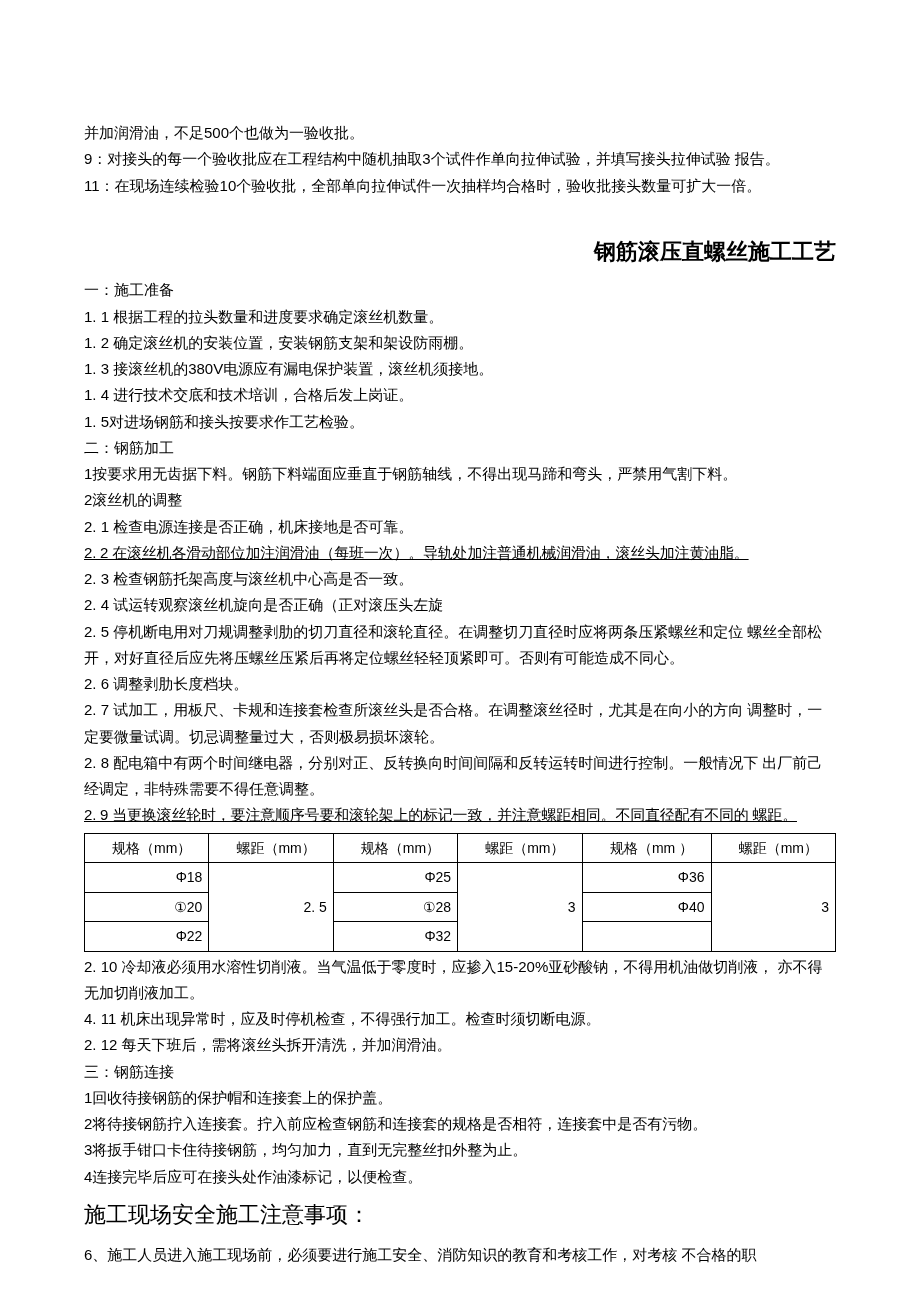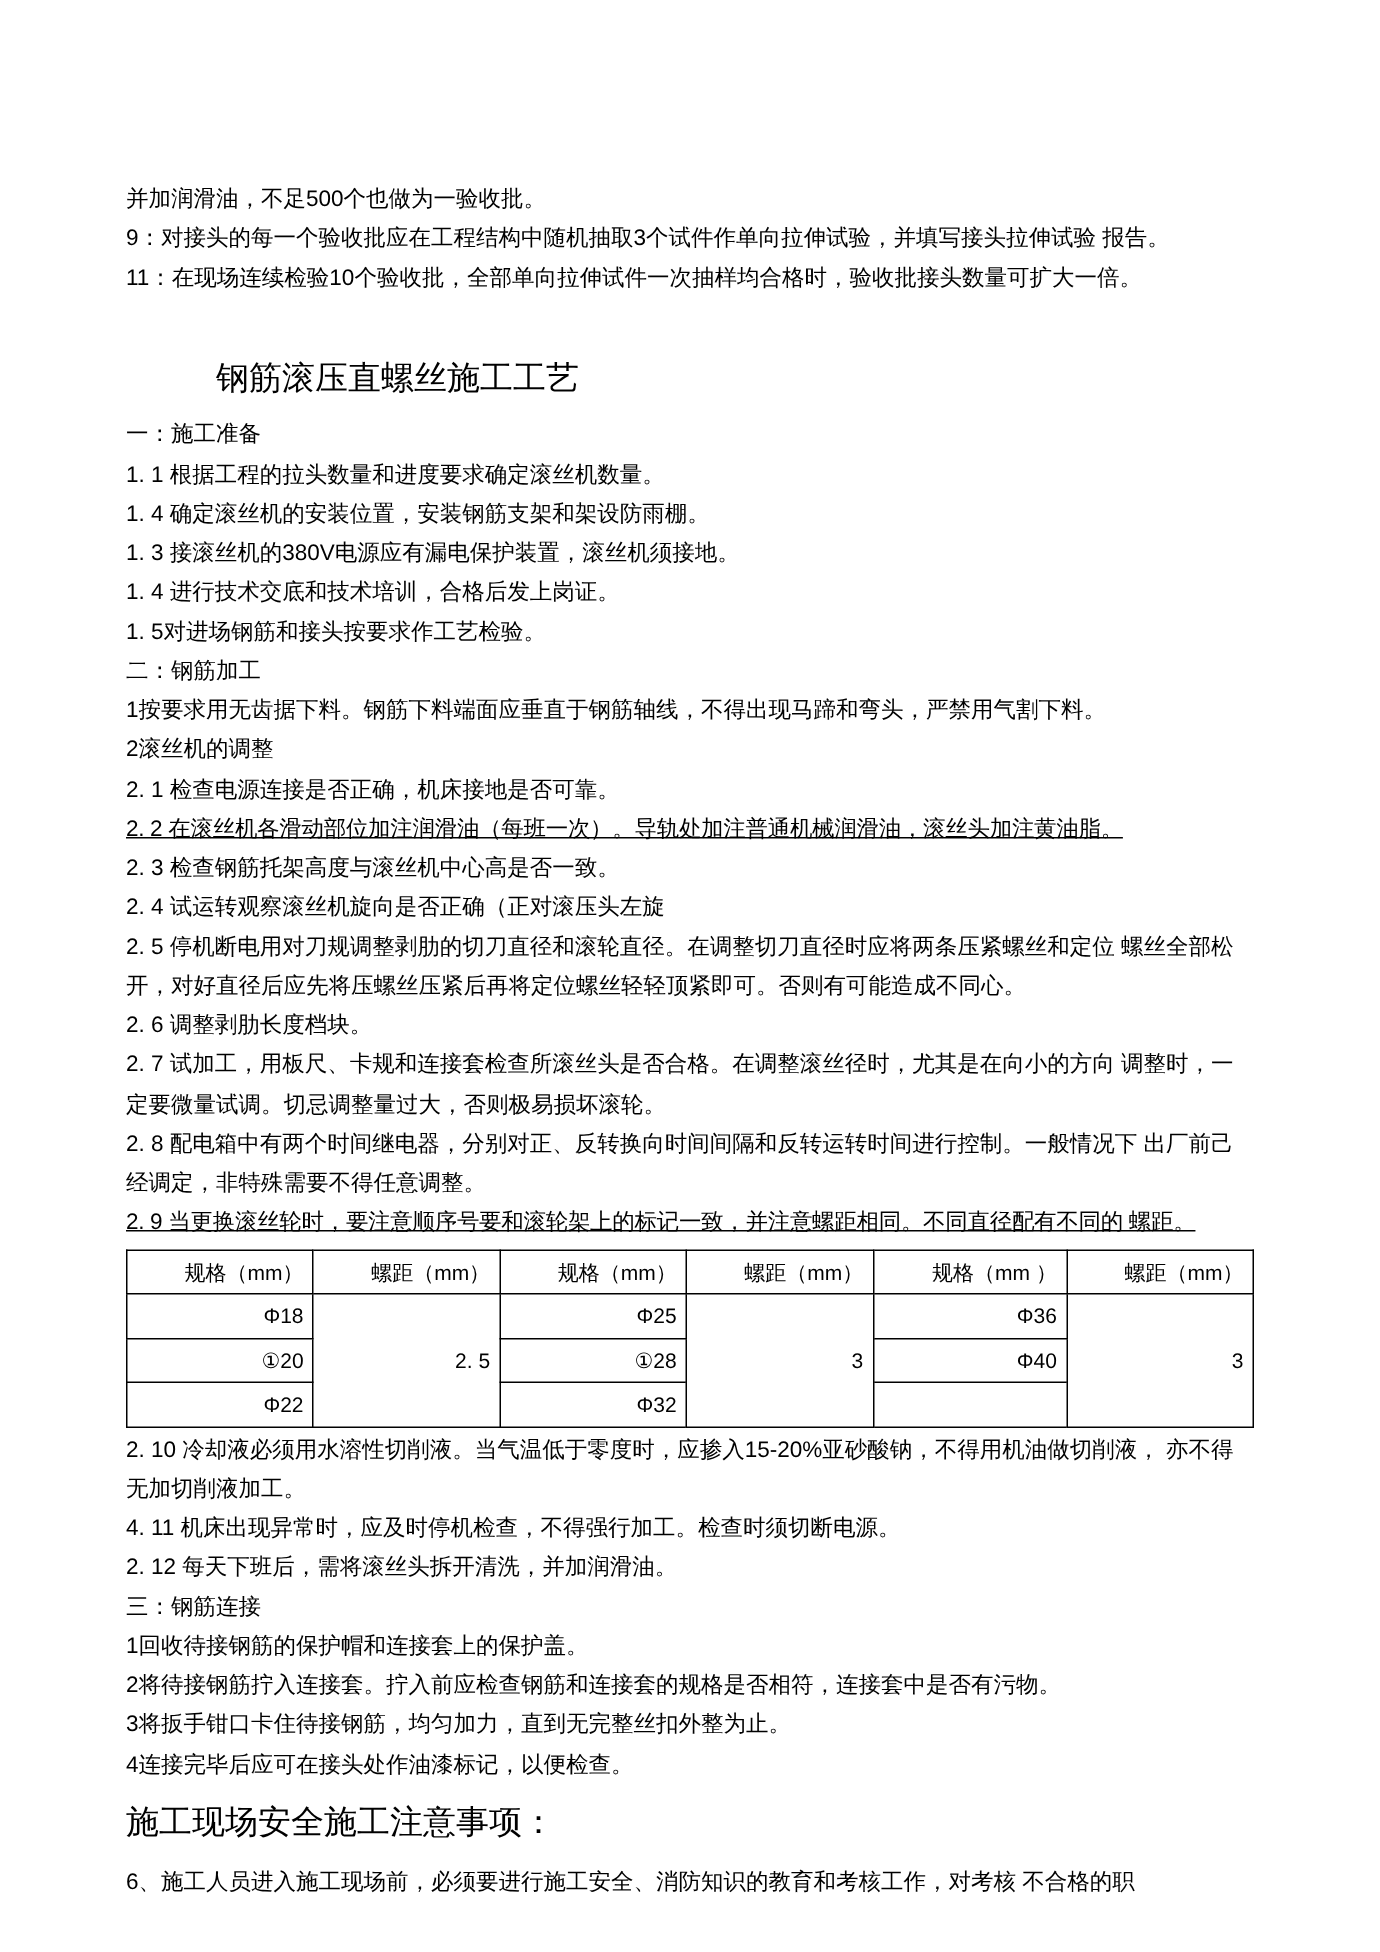--- a/index.html
+++ b/index.html
@@ -14,64 +14,65 @@
     box-sizing: border-box;
   }
   .para {
     margin: 0;
   }
   .para-spacer {
     height: 22px;
   }
   .h1 {
     font-size: 22px;
-    font-weight: normal;
+    font-weight: bold;
     margin: 12px 0 6px 60px;
+    text-align: right;
   }
   .h2 {
     font-size: 22px;
     font-weight: normal;
     margin: 6px 0 4px 0;
   }
   table {
     border-collapse: collapse;
     width: 100%;
     margin: 4px 0 2px 0;
   }
   th, td {
     border: 1px solid #000;
     padding: 2px 6px;
     text-align: right;
     font-size: 14px;
     vertical-align: middle;
   }
   th {
     font-weight: normal;
-    text-align: right;
+    text-align: center;
     padding-left: 16px;
   }
   .tight {
     letter-spacing: -0.2px;
     text-decoration: underline;
   }
 </style>
 </head>
 <body>
 
 <p class="para">并加润滑油，不足500个也做为一验收批。</p>
 <p class="para">9：对接头的每一个验收批应在工程结构中随机抽取3个试件作单向拉伸试验，并填写接头拉伸试验 报告。</p>
 <p class="para">11：在现场连续检验10个验收批，全部单向拉伸试件一次抽样均合格时，验收批接头数量可扩大一倍。</p>
 
 <div class="para-spacer"></div>
 
 <h1 class="h1">钢筋滚压直螺丝施工工艺</h1>
 
 <p class="para">一：施工准备</p>
 <p class="para">1. 1 根据工程的拉头数量和进度要求确定滚丝机数量。</p>
-<p class="para">1. 4  确定滚丝机的安装位置，安装钢筋支架和架设防雨棚。</p>
+<p class="para">1. 2  确定滚丝机的安装位置，安装钢筋支架和架设防雨棚。</p>
 <p class="para">1. 3  接滚丝机的380V电源应有漏电保护装置，滚丝机须接地。</p>
 <p class="para">1. 4  进行技术交底和技术培训，合格后发上岗证。</p>
 <p class="para">1.  5对进场钢筋和接头按要求作工艺检验。</p>
 
 <p class="para">二：钢筋加工</p>
 <p class="para">1按要求用无齿据下料。钢筋下料端面应垂直于钢筋轴线，不得出现马蹄和弯头，严禁用气割下料。</p>
 <p class="para">2滚丝机的调整</p>
 <p class="para">2. 1  检查电源连接是否正确，机床接地是否可靠。</p>
 <p class="para tight">2. 2  在滚丝机各滑动部位加注润滑油（每班一次）。导轨处加注普通机械润滑油，滚丝头加注黄油脂。</p>
 <p class="para">2. 3  检查钢筋托架高度与滚丝机中心高是否一致。</p>

